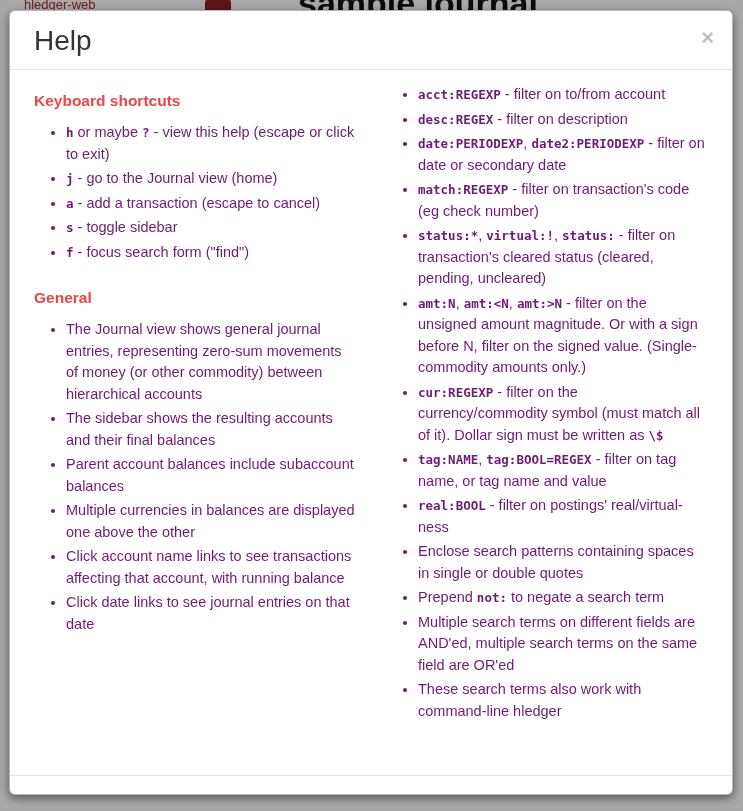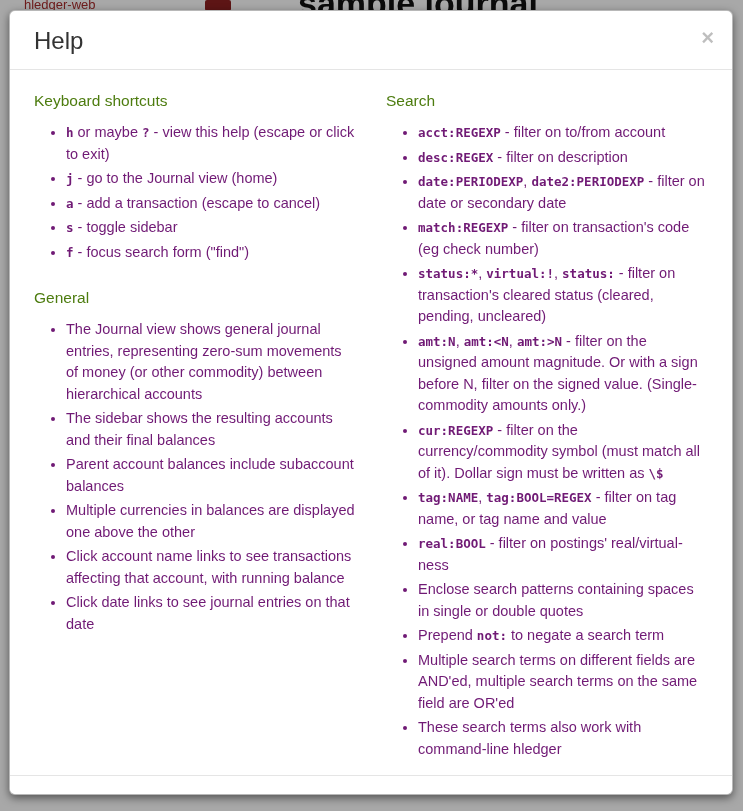--- a/index.html
+++ b/index.html
@@ -32,34 +32,34 @@
     position:absolute; left:9px; top:10px; width:724px; height:785px;
     background:#fff; border:1px solid rgba(0,0,0,0.28); border-radius:6px;
     box-shadow:0 3px 9px rgba(0,0,0,0.5);
     display:flex; flex-direction:column;
   }
   .modal-header {
     padding:15px 24px 13px; border-bottom:1px solid #e5e5e5; position:relative;
     flex:0 0 auto;
   }
   .modal-title {
-    margin:0; font-size:24px; line-height:30px; font-weight:500; color:#333;
+    margin:0; font-size:28px; line-height:30px; font-weight:500; color:#333;
   }
   .close {
     position:absolute; right:18px; top:16px;
     background:none; border:0; padding:0;
     font-size:22px; font-weight:bold; line-height:1; color:#000; opacity:0.25;
     cursor:pointer; font-family:"Liberation Sans", sans-serif;
   }
   .modal-body {
     padding:14px 24px 8px; display:flex; gap:30px; flex:1 1 auto; overflow:hidden;
   }
   .col { flex:1 1 0; min-width:0; }
   .section-heading {
-    margin:8px 0 12px; font-size:15.5px; font-weight:normal; color:#4d7c0f;
+    margin:8px 0 12px; font-size:15.5px; font-weight:bold; color:#ef4444;
   }
   .section-heading.mt { margin-top:26px; }
   ul.help-list { margin:0 0 8px; padding-left:32px; list-style:disc; }
   ul.help-list li {
     font-size:14.5px; line-height:21.5px; margin:0 0 3px; color:#701a75;
   }
   .code {
     font-family:"DejaVu Sans Mono", monospace;
     font-weight:bold; font-size:12.5px;
   }
@@ -98,21 +98,20 @@
       <ul class="help-list">
           <li><span>The Journal view shows general journal entries, representing zero-sum movements of money (or other commodity) between hierarchical accounts</span></li>
           <li><span>The sidebar shows the resulting accounts and their final balances</span></li>
           <li><span>Parent account balances include subaccount balances</span></li>
           <li><span>Multiple currencies in balances are displayed one above the other</span></li>
           <li><span>Click account name links to see transactions affecting that account, with running balance</span></li>
           <li><span>Click date links to see journal entries on that date</span></li>
         </ul>
     </div>
     <div class="col">
-      <h2 class="section-heading">Search</h2>
       <ul class="help-list">
           <li><span class="code">acct:REGEXP</span><span> - filter on to/from account</span></li>
           <li><span class="code">desc:REGEX</span><span> - filter on description</span></li>
           <li><span class="code">date:PERIODEXP</span><span>, </span><span class="code">date2:PERIODEXP</span><span> - filter on date or secondary date</span></li>
           <li><span class="code">match:REGEXP</span><span> - filter on transaction's code (eg check number)</span></li>
           <li><span class="code">status:*</span><span>, </span><span class="code">virtual:!</span><span>, </span><span class="code">status:</span><span> - filter on transaction's cleared status (cleared, pending, uncleared)</span></li>
           <li><span class="code">amt:N</span><span>, </span><span class="code">amt:&lt;N</span><span>, </span><span class="code">amt:&gt;N</span><span> - filter on the unsigned amount magnitude. Or with a sign before N, filter on the signed value. (Single-commodity amounts only.)</span></li>
           <li><span class="code">cur:REGEXP</span><span> - filter on the currency/commodity symbol (must match all of it). Dollar sign must be written as </span><span class="code">\$</span></li>
           <li><span class="code">tag:NAME</span><span>, </span><span class="code">tag:BOOL=REGEX</span><span> - filter on tag name, or tag name and value</span></li>
           <li><span class="code">real:BOOL</span><span> - filter on postings' real/virtual-ness</span></li>

